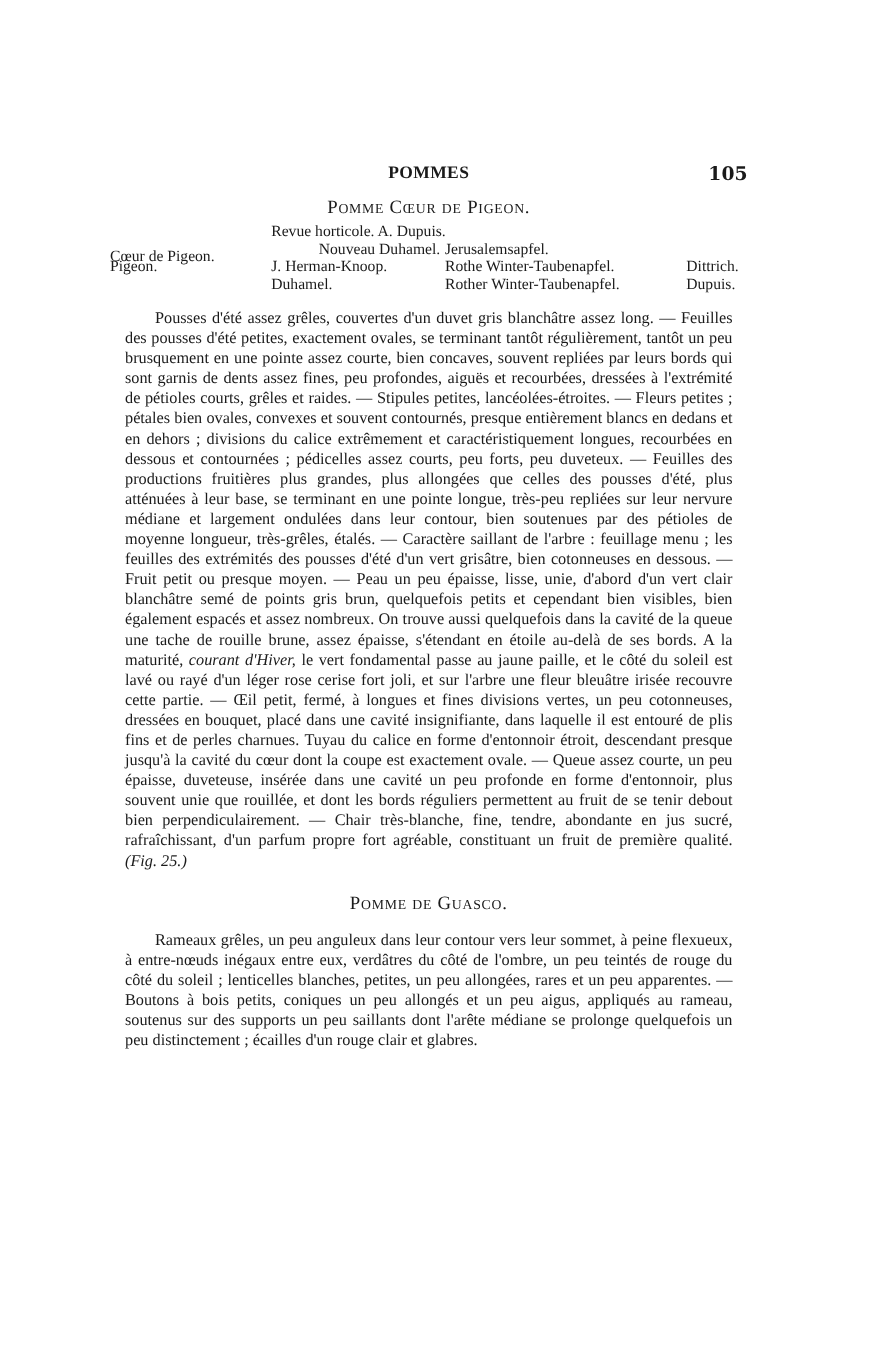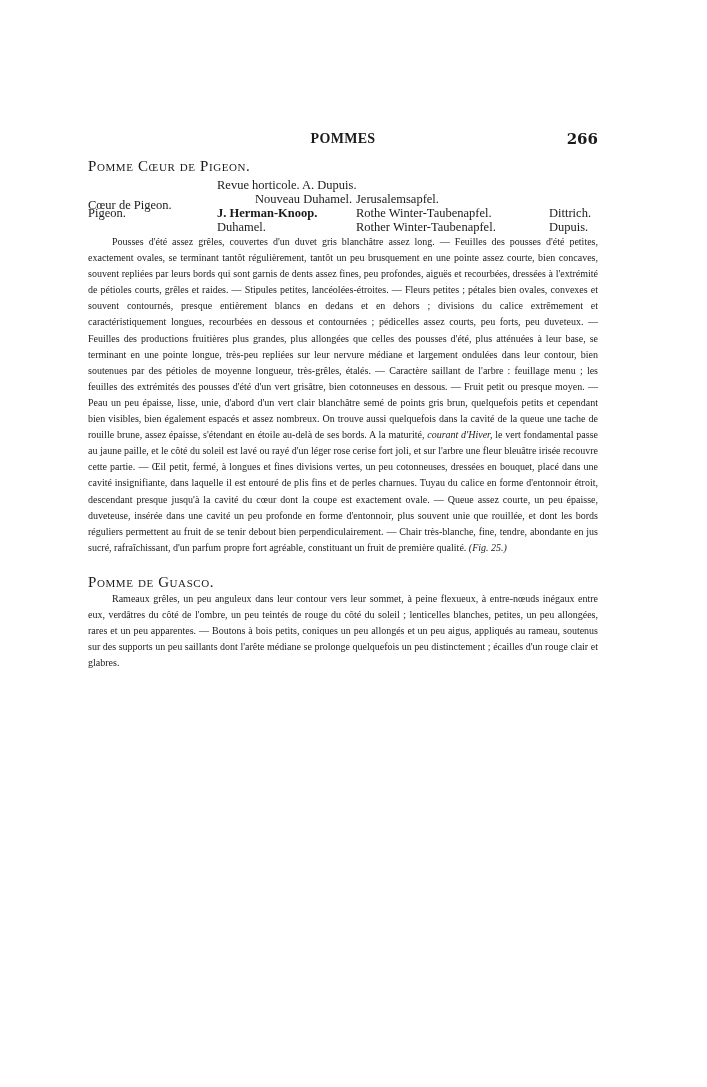--- a/index.html
+++ b/index.html
@@ -5,47 +5,47 @@
   html, body { margin: 0; padding: 0; background: #ffffff; }
   body { width: 707px; height: 1087px; position: relative; overflow: hidden;
          font-family: "Liberation Serif", "DejaVu Serif", serif; color: #1a1a1a; }
   .page { position: absolute; left: 88px; top: 128px; width: 510px; }
   .running-head { position: relative; height: 22px; }
   .running-title { position: absolute; left: 0; right: 0; text-align: center;
                    font-family: Liberation Serif, serif; font-weight: bold; font-size: 14px;
                    letter-spacing: 0.3px; top: 3px; }
   .page-number { position: absolute; right: 0; top: 2px; font-weight: bold; font-size: 15px;
                  font-family: "DejaVu Serif", serif; }
-  .section-title { text-align: left; font-variant: small-caps; font-size: 15px; letter-spacing: 0.6px;
+  .section-title { text-align: center; font-variant: small-caps; font-size: 15px; letter-spacing: 0.6px;
                    margin: 8px 0 3px 0; }
   .synonyms { position: relative; height: 56px; font-size: 12.5px; line-height: 14px; }
   .syn { position: absolute; white-space: nowrap; }
-  .para { font-size: 10px; line-height: 16.1px; text-align: justify; margin: 0; text-indent: 24px; }
+  .para { font-size: 13px; line-height: 16.1px; text-align: justify; margin: 12px; text-indent: 24px; }
   .para .italic { font-style: italic; }
   .sec2 { margin-top: 18px; margin-bottom: 0; }
 </style>
 </head>
 <body>
 
 <div class="page">
   <div class="running-head">
     <div class="running-title">POMMES</div>
-    <div class="page-number">266</div>
+    <div class="page-number">105</div>
   </div>
 
   <div class="section-title">Pomme Cœur de Pigeon.</div>
 
   <div class="synonyms">
     <span class="syn" style="left:129px; top:0px;"><span class="italic" style="">Revue horticole.</span> <span>A. Dupuis.</span></span>
 
     <span class="syn" style="left:0; top:20px;">Cœur de Pigeon.</span>
     <span class="syn" style="left:0; top:28px;">Pigeon.</span>
 
     <span class="syn" style="left:129px; top:14px;margin-left:38px;">Nouveau Duhamel.</span>
-    <span class="syn" style="left:129px; top:28px;font-weight:bold;">J. Herman-Knoop.</span>
+    <span class="syn" style="left:129px; top:28px;">J. Herman-Knoop.</span>
     <span class="syn" style="left:129px; top:42px;">Duhamel.</span>
 
     <span class="syn" style="left:268px; top:14px;">Jerusalemsapfel.</span>
     <span class="syn" style="left:268px; top:28px;">Rothe Winter-Taubenapfel.</span>
     <span class="syn" style="left:268px; top:42px;">Rother Winter-Taubenapfel.</span>
 
     <span class="syn" style="left:461px; top:28px;">Dittrich.</span>
     <span class="syn" style="left:461px; top:42px;">Dupuis.</span>
   </div>
 

